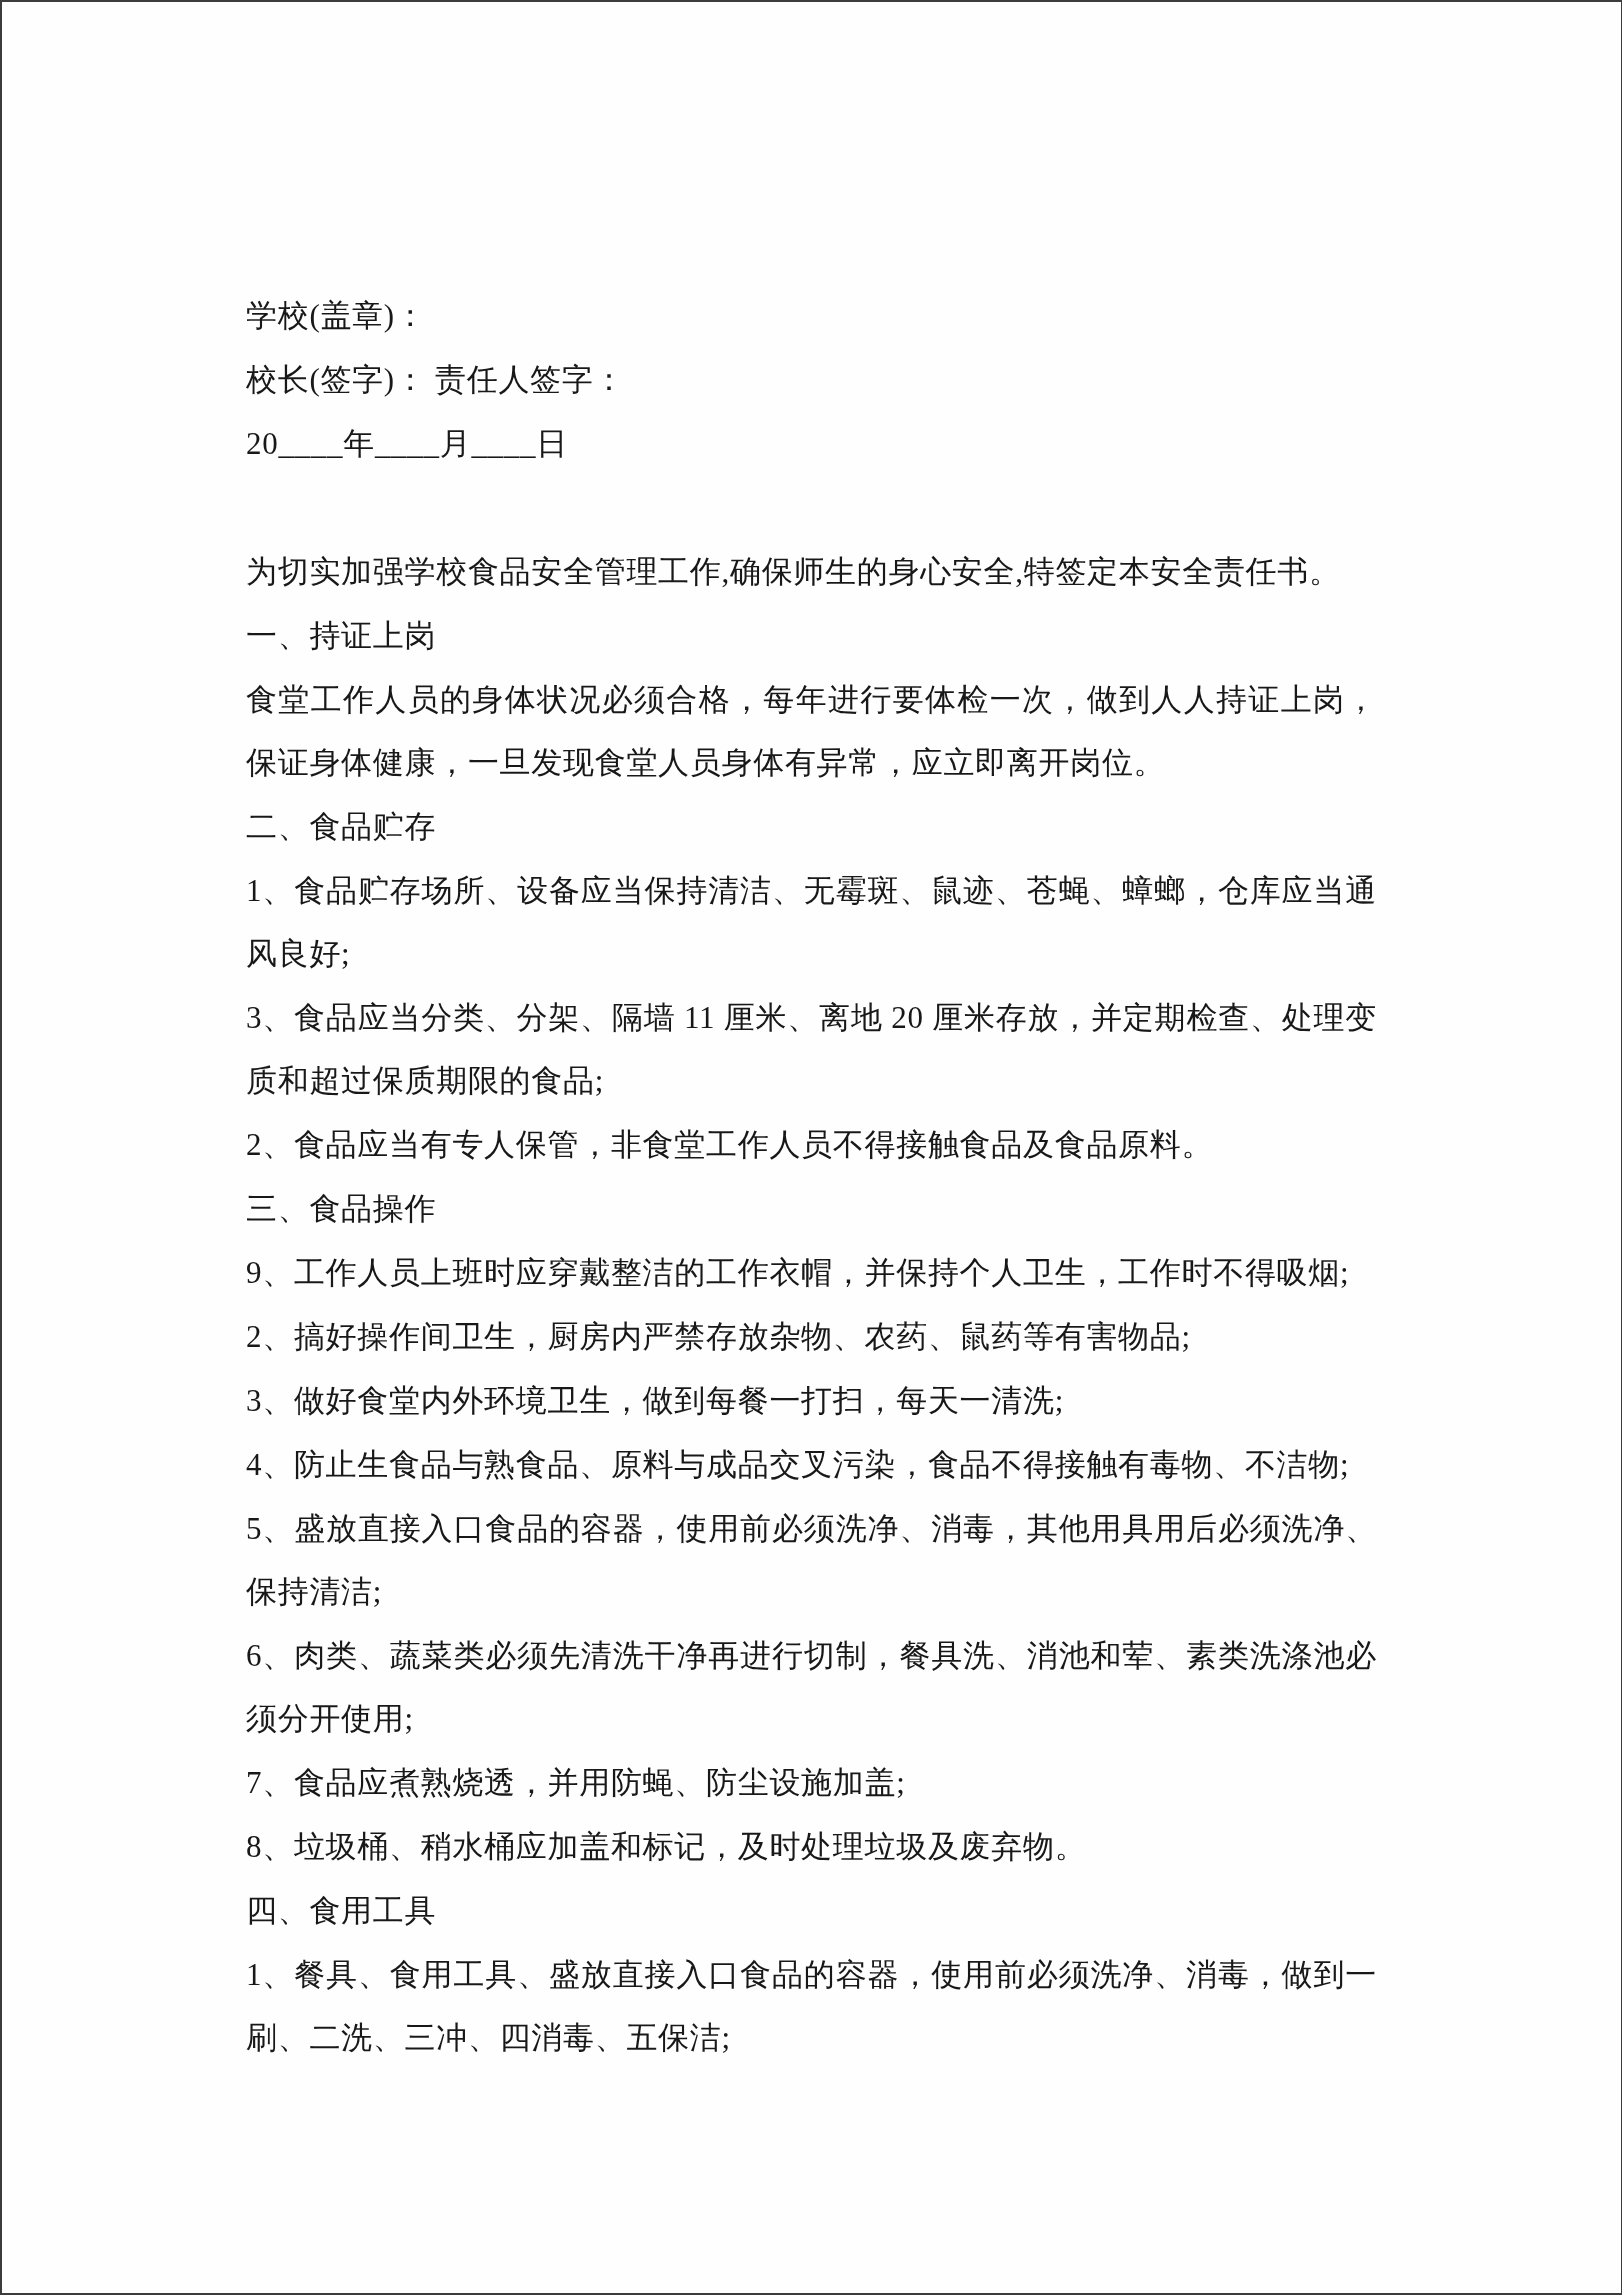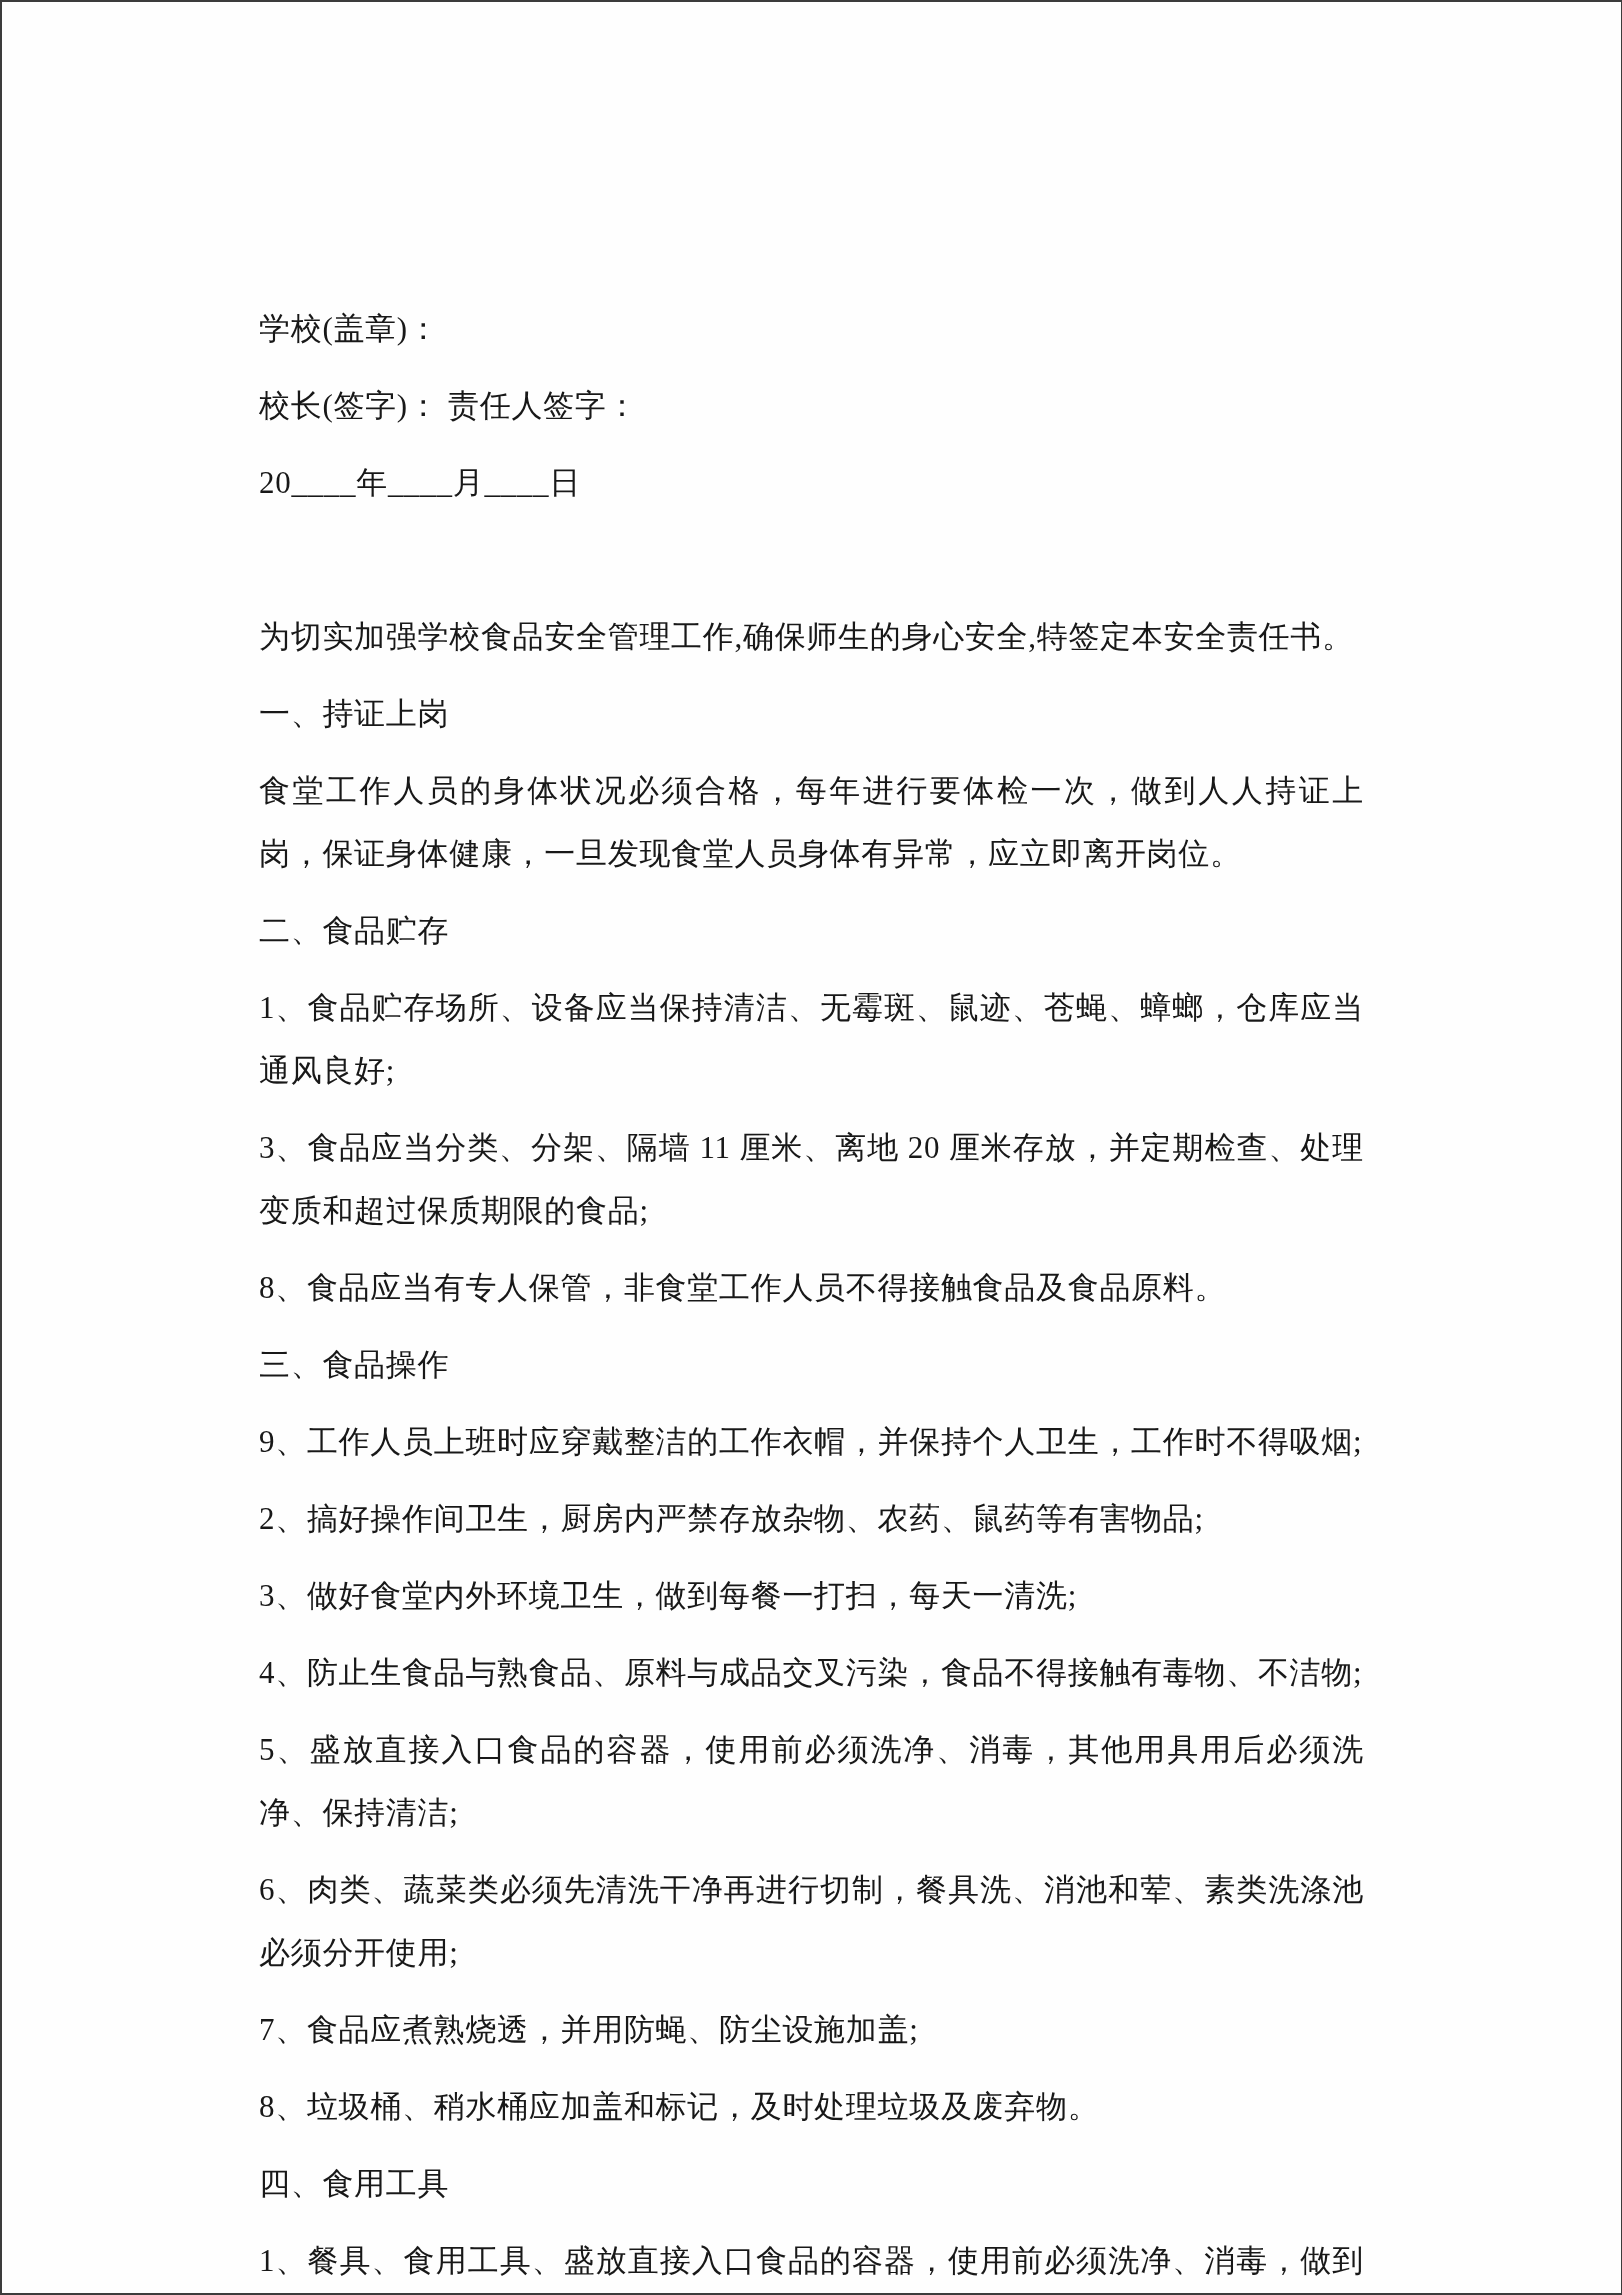--- a/index.html
+++ b/index.html
@@ -17,21 +17,21 @@
     font-family: "Liberation Serif", "DejaVu Serif", serif;
     color: #181818;
     overflow: hidden;
   }
   .content {
     box-sizing: border-box;
     padding: 281px 243px 0 243px;
     width: 100%;
   }
   .para {
-    margin: 14px;
+    margin: 1px;
     font-size: 31px;
     line-height: 63px;
     text-align: justify;
     text-justify: inter-character;
     letter-spacing: 0.7px;
     word-break: break-all;
     overflow-wrap: break-word;
   }
   .para.spacer {
     height: 63px;
@@ -45,21 +45,21 @@
       <p class="para">学校(盖章)：</p>
       <p class="para">校长(签字)： 责任人签字：</p>
       <p class="para">20____年____月____日</p>
       <p class="para spacer"></p>
       <p class="para">为切实加强学校食品安全管理工作,确保师生的身心安全,特签定本安全责任书。</p>
       <p class="para">一、持证上岗</p>
       <p class="para">食堂工作人员的身体状况必须合格，每年进行要体检一次，做到人人持证上岗，保证身体健康，一旦发现食堂人员身体有异常，应立即离开岗位。</p>
       <p class="para">二、食品贮存</p>
       <p class="para">1、食品贮存场所、设备应当保持清洁、无霉斑、鼠迹、苍蝇、蟑螂，仓库应当通风良好;</p>
       <p class="para">3、食品应当分类、分架、隔墙 11 厘米、离地 20 厘米存放，并定期检查、处理变质和超过保质期限的食品;</p>
-      <p class="para">8、食品应当有专人保管，非食堂工作人员不得接触食品及食品原料。</p>
+      <p class="para">2、食品应当有专人保管，非食堂工作人员不得接触食品及食品原料。</p>
       <p class="para">三、食品操作</p>
       <p class="para">9、工作人员上班时应穿戴整洁的工作衣帽，并保持个人卫生，工作时不得吸烟;</p>
       <p class="para">2、搞好操作间卫生，厨房内严禁存放杂物、农药、鼠药等有害物品;</p>
       <p class="para">3、做好食堂内外环境卫生，做到每餐一打扫，每天一清洗;</p>
       <p class="para">4、防止生食品与熟食品、原料与成品交叉污染，食品不得接触有毒物、不洁物;</p>
       <p class="para">5、盛放直接入口食品的容器，使用前必须洗净、消毒，其他用具用后必须洗净、保持清洁;</p>
       <p class="para">6、肉类、蔬菜类必须先清洗干净再进行切制，餐具洗、消池和荤、素类洗涤池必须分开使用;</p>
       <p class="para">7、食品应煮熟烧透，并用防蝇、防尘设施加盖;</p>
       <p class="para">8、垃圾桶、稍水桶应加盖和标记，及时处理垃圾及废弃物。</p>
       <p class="para">四、食用工具</p>

